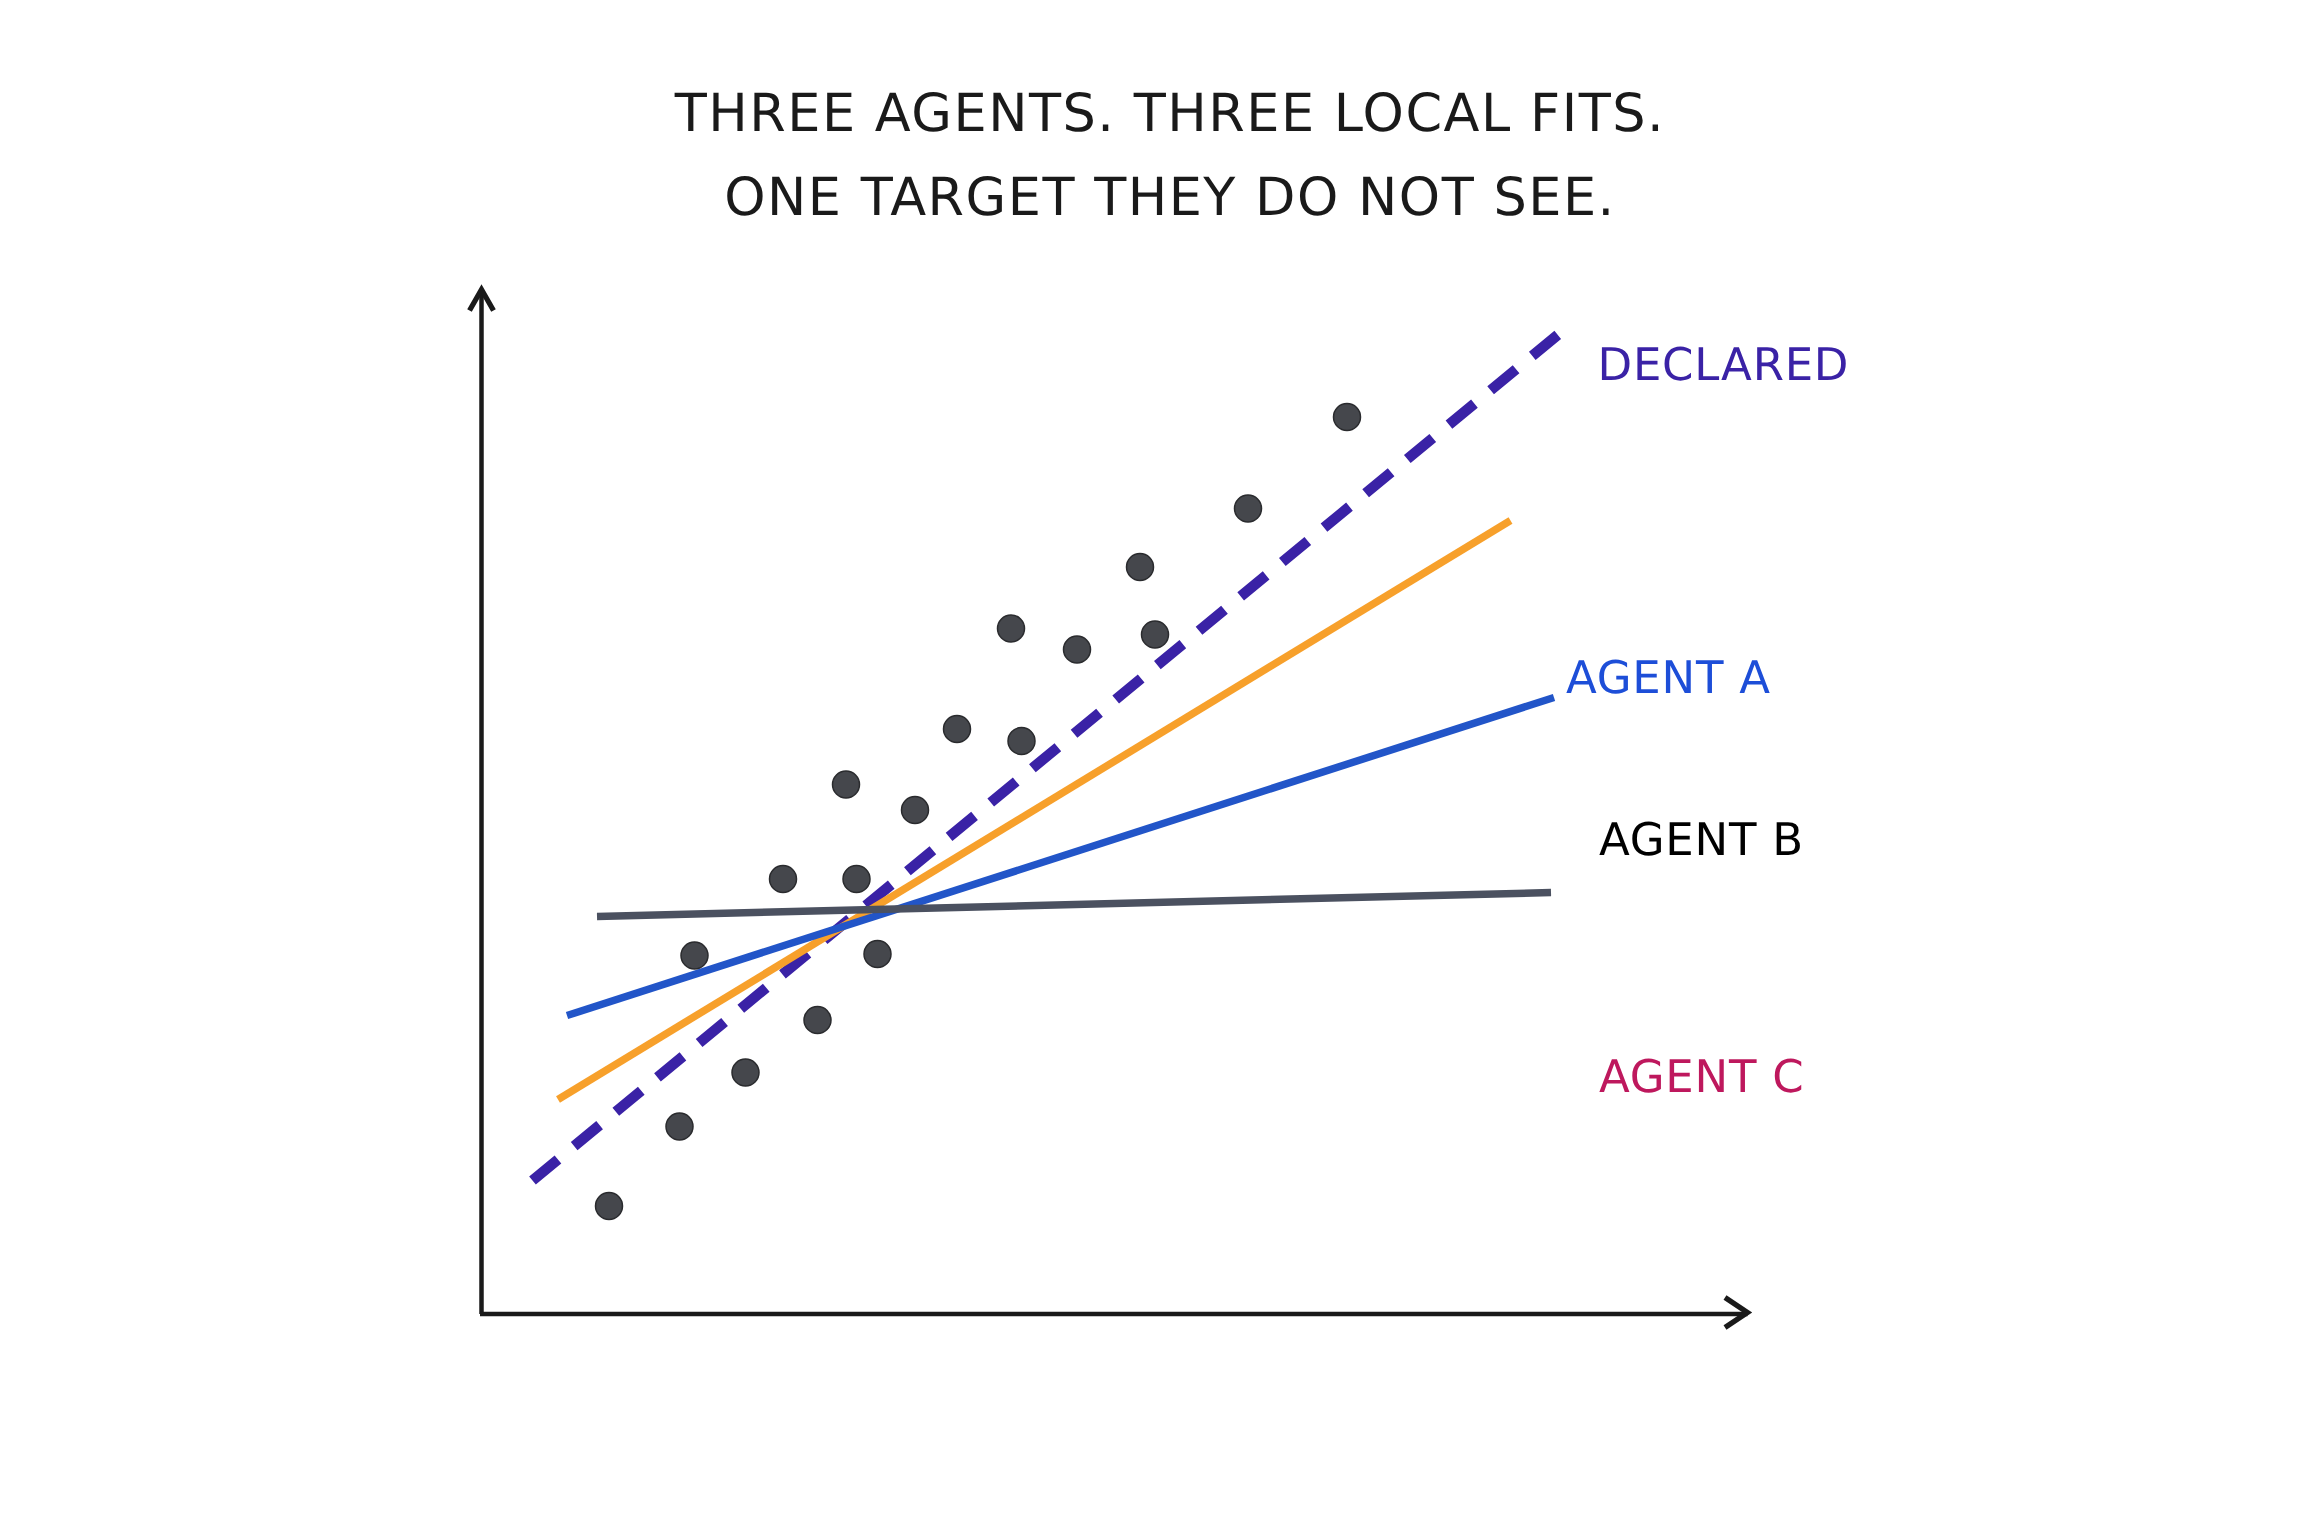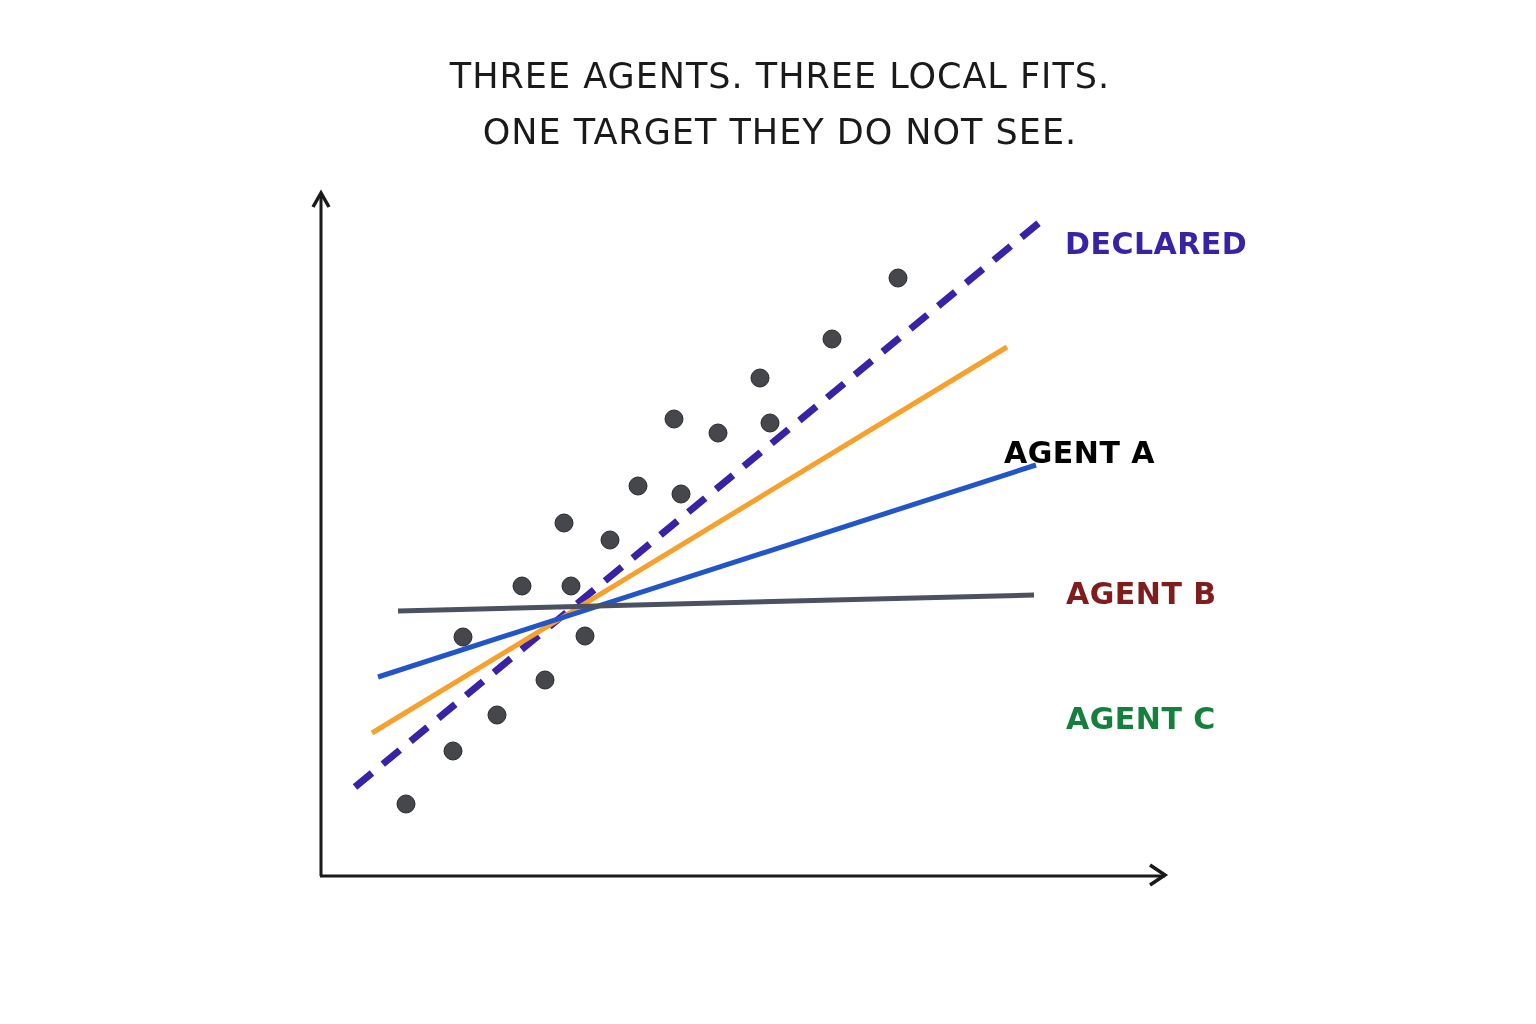--- a/index.html
+++ b/index.html
@@ -1,21 +1,21 @@
 <!DOCTYPE html>
 <html><head>
 <meta charset="utf-8">
 <style>
   html, body { margin: 0; padding: 0; background: #ffffff; }
   body { width: 1536px; height: 1024px; position: relative; overflow: hidden; font-family: "DejaVu Sans", sans-serif; }
   .title { position: absolute; left: 0; width: 1560px; text-align: center; font-size: 35px; color: #1a1a1a; letter-spacing: 1px; font-weight: normal; }
   .title.l1 { top: 56px; }
   .title.l2 { top: 112px; }
   svg.chart { position: absolute; left: 0; top: 0; }
-  .lbl { position: absolute; font-size: 30px; font-weight: bold; letter-spacing: 0.5px; line-height: 44px; }
+  .lbl { position: absolute; font-size: 30px; font-weight: normal; letter-spacing: 0.5px; line-height: 44px; }
 </style>
 </head>
 <body>
 
 <div class="title l1">THREE AGENTS. THREE LOCAL FITS.</div>
 <div class="title l2">ONE TARGET THEY DO NOT SEE.</div>
 
 <svg class="chart" width="1536" height="1024" viewBox="0 0 1536 1024">
   <g>
     <line x1="321" y1="876" x2="321" y2="193" stroke="#1a1a1a" stroke-width="3"></line>
@@ -47,15 +47,15 @@
       <circle cx="770" cy="423" r="9" fill="#45474c" stroke="#2a2b2e" stroke-width="1"></circle>
       <circle cx="760" cy="378" r="9" fill="#45474c" stroke="#2a2b2e" stroke-width="1"></circle>
       <circle cx="832" cy="339" r="9" fill="#45474c" stroke="#2a2b2e" stroke-width="1"></circle>
       <circle cx="898" cy="278" r="9" fill="#45474c" stroke="#2a2b2e" stroke-width="1"></circle>
     </g>
 </svg>
 
 <div class="lbl" style="left: 1065px; top: 222px; color: rgb(58, 34, 166);" id="lbl-declared">
   <div>DECLARED</div>
 </div>
-<div class="lbl" id="lbl-a" style="left: 1004px; top: 431px; color: #000000;">AGENT A</div>
-<div class="lbl" id="lbl-b" style="left: 1066px; top: 572px; color: #7f1d1d; text-align: right;">AGENT B</div>
-<div class="lbl" id="lbl-c" style="left: 1066px; top: 697px; color: #15803d;">AGENT C</div>
+<div class="lbl" id="lbl-a" style="left: 1044px; top: 431px; color: #1d4ed8;">AGENT A</div>
+<div class="lbl" id="lbl-b" style="left: 1066px; top: 539px; color: #000000; text-align: right;">AGENT B</div>
+<div class="lbl" id="lbl-c" style="left: 1066px; top: 697px; color: #be185d;">AGENT C</div>
 
 </body></html>

